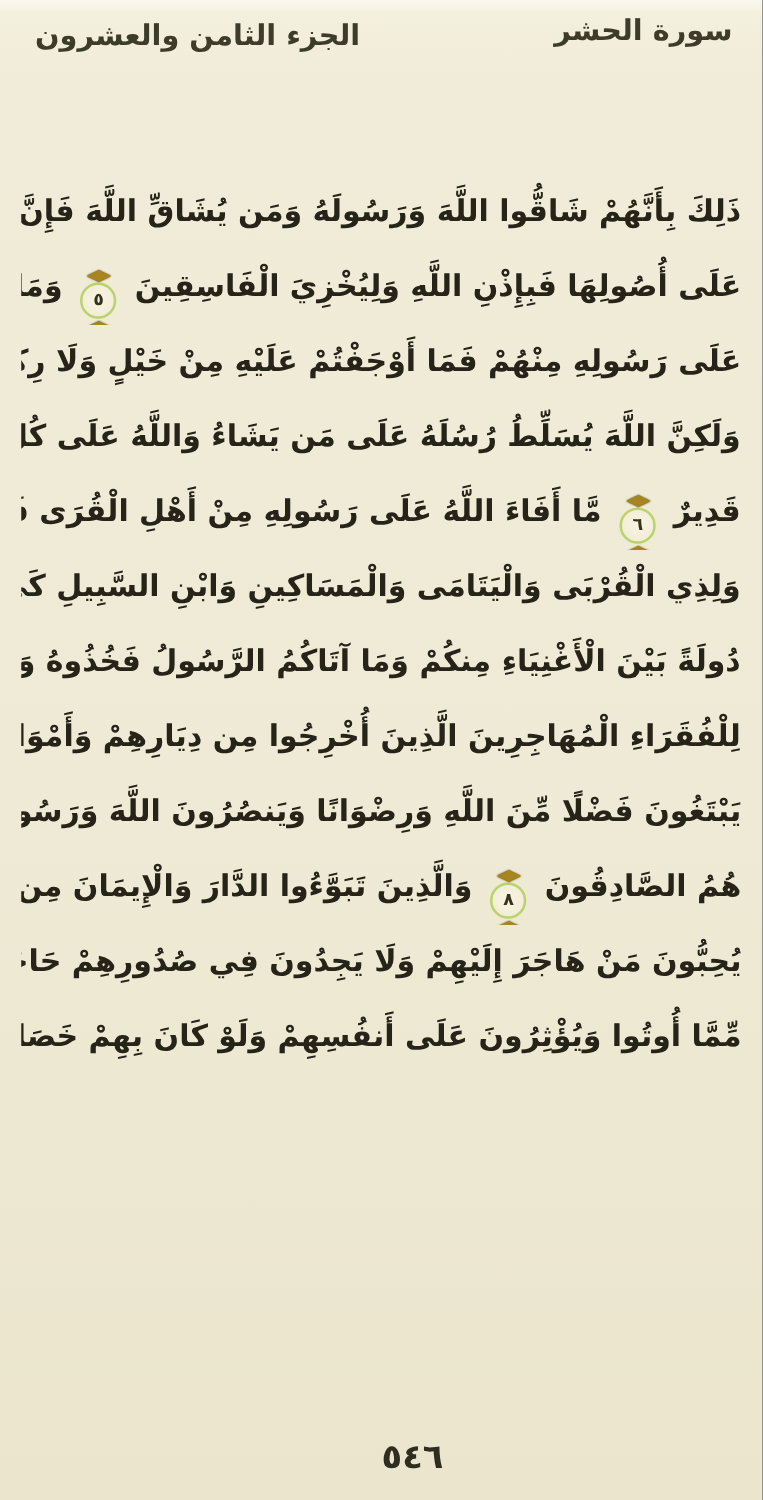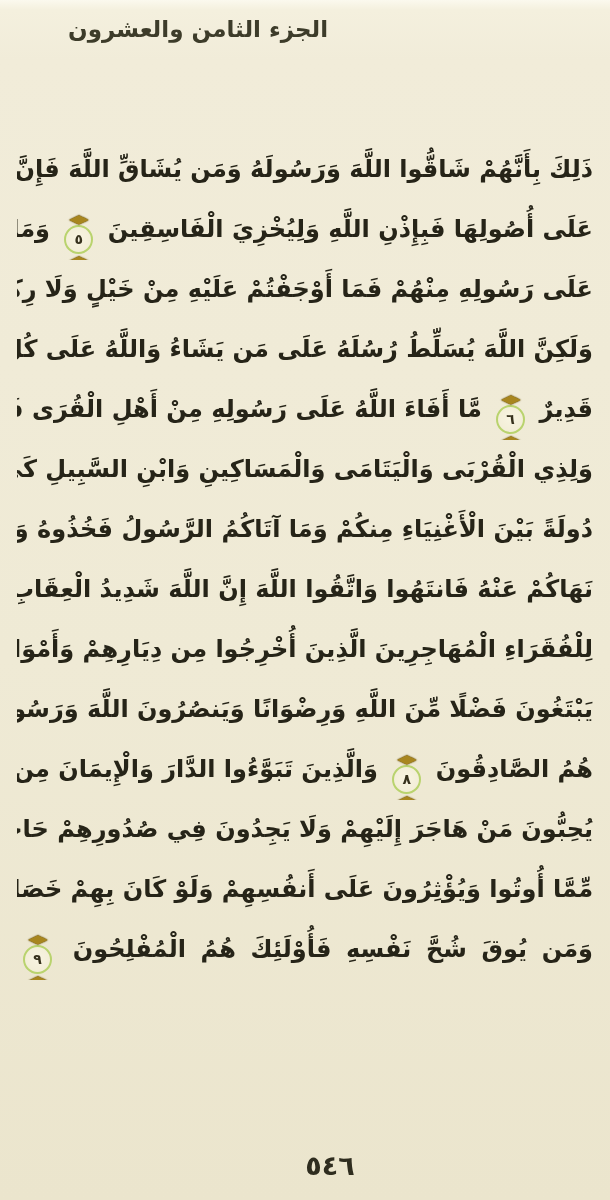--- a/index.html
+++ b/index.html
@@ -12,21 +12,21 @@
       linear-gradient(180deg,#fbf9ee 0px,#f4f0de 10px,#f1ecd9 60px,#efead5 55%,#ebe5cd 100%);
     font-family:"DejaVu Sans",sans-serif;
     color:#2c2a1c;
   }
   
   .hdr{
     position:absolute;top:8px;left:0;right:0;height:48px;
     font-size:23px;font-weight:bold;color:#3d3c2a;
   }
   .hdr .surah{position:absolute;right:24px;top:4px;}
-  .hdr .juz{position:absolute;left:28px;top:8px;margin-left:40px;}
+  .hdr .juz{position:absolute;left:28px;top:8px;}
   
   .qblock{
     position:absolute;top:140px;left:17px;right:17px;
     direction:rtl;
   }
   .qline{
     height:60px;line-height:58px;
     font-size:24px;font-weight:bold;color:#262418;
     text-align:justify;text-align-last:justify;
     overflow:hidden;
@@ -58,36 +58,35 @@
     font-size:27px;font-weight:bold;color:#2f2d1f;
     transform:translateX(25px); 
   }
 </style>
 </head>
 <body>
 
 <div class="page">
 
   <div class="hdr">
+    <span class="surah">سورة الحشر</span>
     <span class="juz">الجزء الثامن والعشرون</span>
   </div>
 
   <div class="qblock">
 
   <div class="qline"><span class="qtext">ذَلِكَ بِأَنَّهُمْ شَاقُّوا اللَّهَ وَرَسُولَهُ وَمَن يُشَاقِّ اللَّهَ فَإِنَّ اللَّهَ شَدِيدُ</span></div>
       <div class="qline"><span class="qtext">عَلَى أُصُولِهَا فَبِإِذْنِ اللَّهِ وَلِيُخْزِيَ الْفَاسِقِينَ</span> <span class="vmark">٥</span> <span class="qtext">وَمَا أَفَاءَ اللَّهُ</span></div>
       <div class="qline"><span class="qtext">عَلَى رَسُولِهِ مِنْهُمْ فَمَا أَوْجَفْتُمْ عَلَيْهِ مِنْ خَيْلٍ وَلَا رِكَابٍ</span></div>
       <div class="qline"><span class="qtext">وَلَكِنَّ اللَّهَ يُسَلِّطُ رُسُلَهُ عَلَى مَن يَشَاءُ وَاللَّهُ عَلَى كُلِّ شَيْءٍ</span></div>
       <div class="qline"><span class="qtext">قَدِيرٌ</span> <span class="vmark">٦</span> <span class="qtext">مَّا أَفَاءَ اللَّهُ عَلَى رَسُولِهِ مِنْ أَهْلِ الْقُرَى فَلِلَّهِ وَلِلرَّسُولِ</span></div>
       <div class="qline"><span class="qtext">وَلِذِي الْقُرْبَى وَالْيَتَامَى وَالْمَسَاكِينِ وَابْنِ السَّبِيلِ كَيْ لَا يَكُونَ</span></div>
       <div class="qline"><span class="qtext">دُولَةً بَيْنَ الْأَغْنِيَاءِ مِنكُمْ وَمَا آتَاكُمُ الرَّسُولُ فَخُذُوهُ وَمَا</span></div>
-      <div class="qline"><span class="qtext">نَهَاكُمْ عَنْهُ فَانتَهُوا وَاتَّقُوا اللَّهَ إِنَّ اللَّهَ شَدِيدُ الْعِقَابِ</span> </div>
       <div class="qline"><span class="qtext">لِلْفُقَرَاءِ الْمُهَاجِرِينَ الَّذِينَ أُخْرِجُوا مِن دِيَارِهِمْ وَأَمْوَالِهِمْ</span></div>
       <div class="qline"><span class="qtext">يَبْتَغُونَ فَضْلًا مِّنَ اللَّهِ وَرِضْوَانًا وَيَنصُرُونَ اللَّهَ وَرَسُولَهُ أُوْلَئِكَ</span></div>
       <div class="qline"><span class="qtext">هُمُ الصَّادِقُونَ</span> <span class="vmark">٨</span> <span class="qtext">وَالَّذِينَ تَبَوَّءُوا الدَّارَ وَالْإِيمَانَ مِن قَبْلِهِمْ</span></div>
       <div class="qline"><span class="qtext">يُحِبُّونَ مَنْ هَاجَرَ إِلَيْهِمْ وَلَا يَجِدُونَ فِي صُدُورِهِمْ حَاجَةً</span></div>
       <div class="qline"><span class="qtext">مِّمَّا أُوتُوا وَيُؤْثِرُونَ عَلَى أَنفُسِهِمْ وَلَوْ كَانَ بِهِمْ خَصَاصَةٌ</span></div>
-      <div class="qline"><span class="qtext">وَمَن يُوقَ شُحَّ نَفْسِهِ فَأُوْلَئِكَ هُمُ الْمُفْلِحُونَ</span> <span class="vmark">٩</span></div>
     </div>
 
   <div class="pagenum">٥٤٦</div>
 
 </div>
 
 </body></html>

